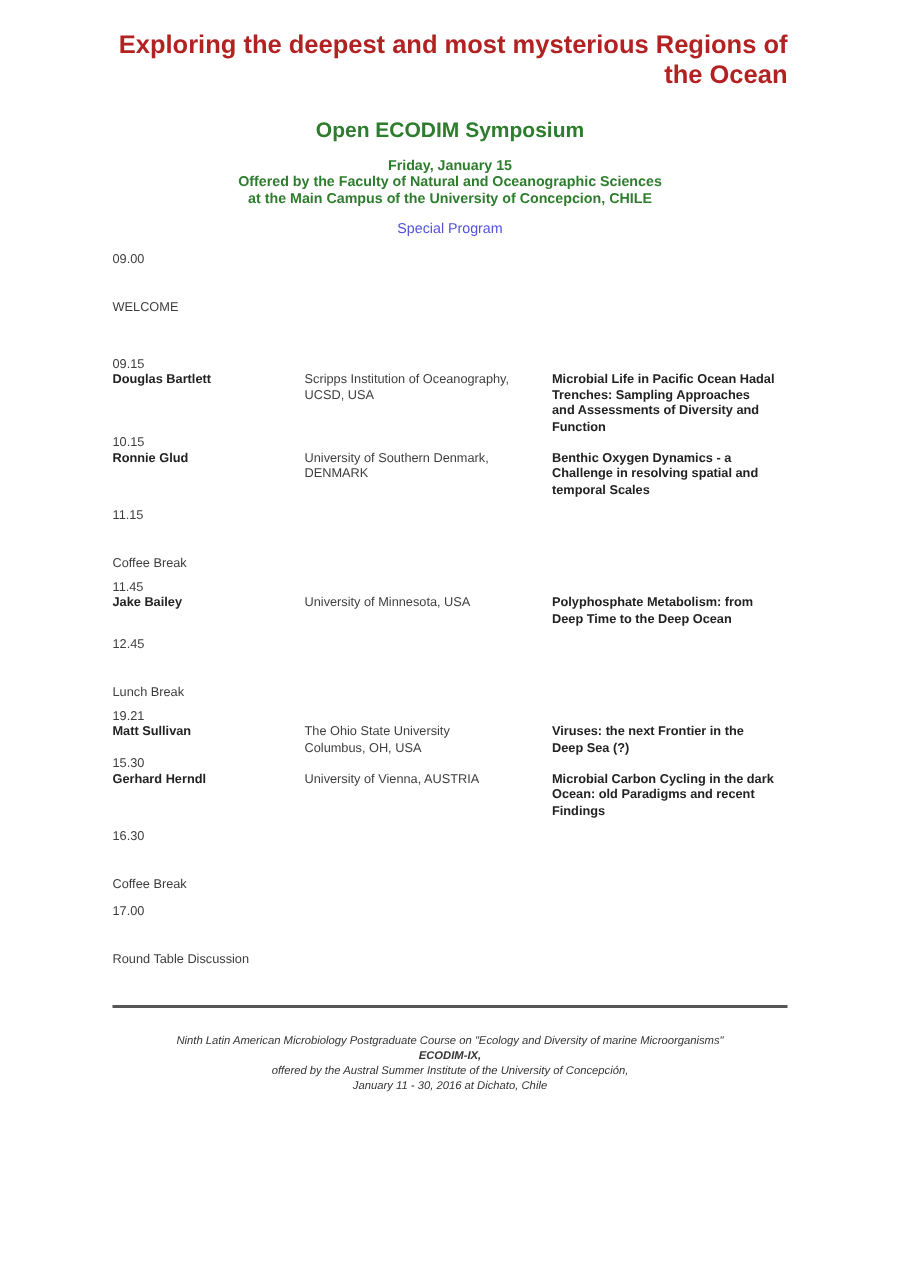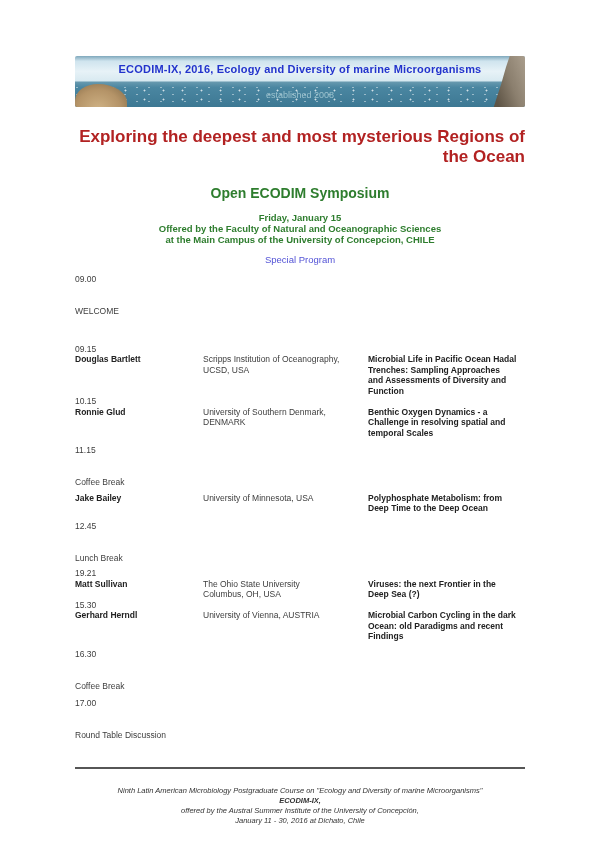--- a/index.html
+++ b/index.html
@@ -72,27 +72,20 @@
   
   .divider { border: none; border-top: 2px solid #565656; margin: 26px 0 0; }
   .footer  { margin-top: 17px; text-align: center; font-style: italic; font-size: 7.5px; line-height: 10px; color: #333; }
   .footer .bold { font-weight: bold; }
 </style>
 </head>
 <body>
 
 <div class="page">
 
-  <div class="banner">
-    <div class="sea-flecks"></div>
-    <div class="rock-left"></div>
-    <div class="cliff-right"></div>
-    <div class="banner-title">ECODIM-IX, 2016, Ecology and Diversity of marine Microorganisms</div>
-    <div class="banner-subtitle">established 2008</div>
-  </div>
 
   <div class="main-heading">Exploring the deepest and most mysterious Regions of the Ocean</div>
   <div class="symposium-heading">Open ECODIM Symposium</div>
 
   <div class="green-block">
     <div>Friday, January 15</div>
     <div>Offered by the Faculty of Natural and Oceanographic Sciences</div>
     <div>at the Main Campus of the University of Concepcion, CHILE</div>
   </div>
 
@@ -129,20 +122,21 @@
 temporal Scales</div>
       </div>
     </div>
 
     <div class="event-row">
       <span class="time">11.15</span>
       <span class="label">Coffee Break</span>
     </div>
 
     <div class="talk-block">
+      <div class="talk-time">11.45</div>
       <div class="talk-cols">
         <div class="col-name">Jake Bailey</div>
         <div class="col-inst">University of Minnesota, USA</div>
         <div class="col-title">Polyphosphate Metabolism: from
 Deep Time to the Deep Ocean</div>
       </div>
     </div>
 
     <div class="event-row">
       <span class="time">12.45</span>

